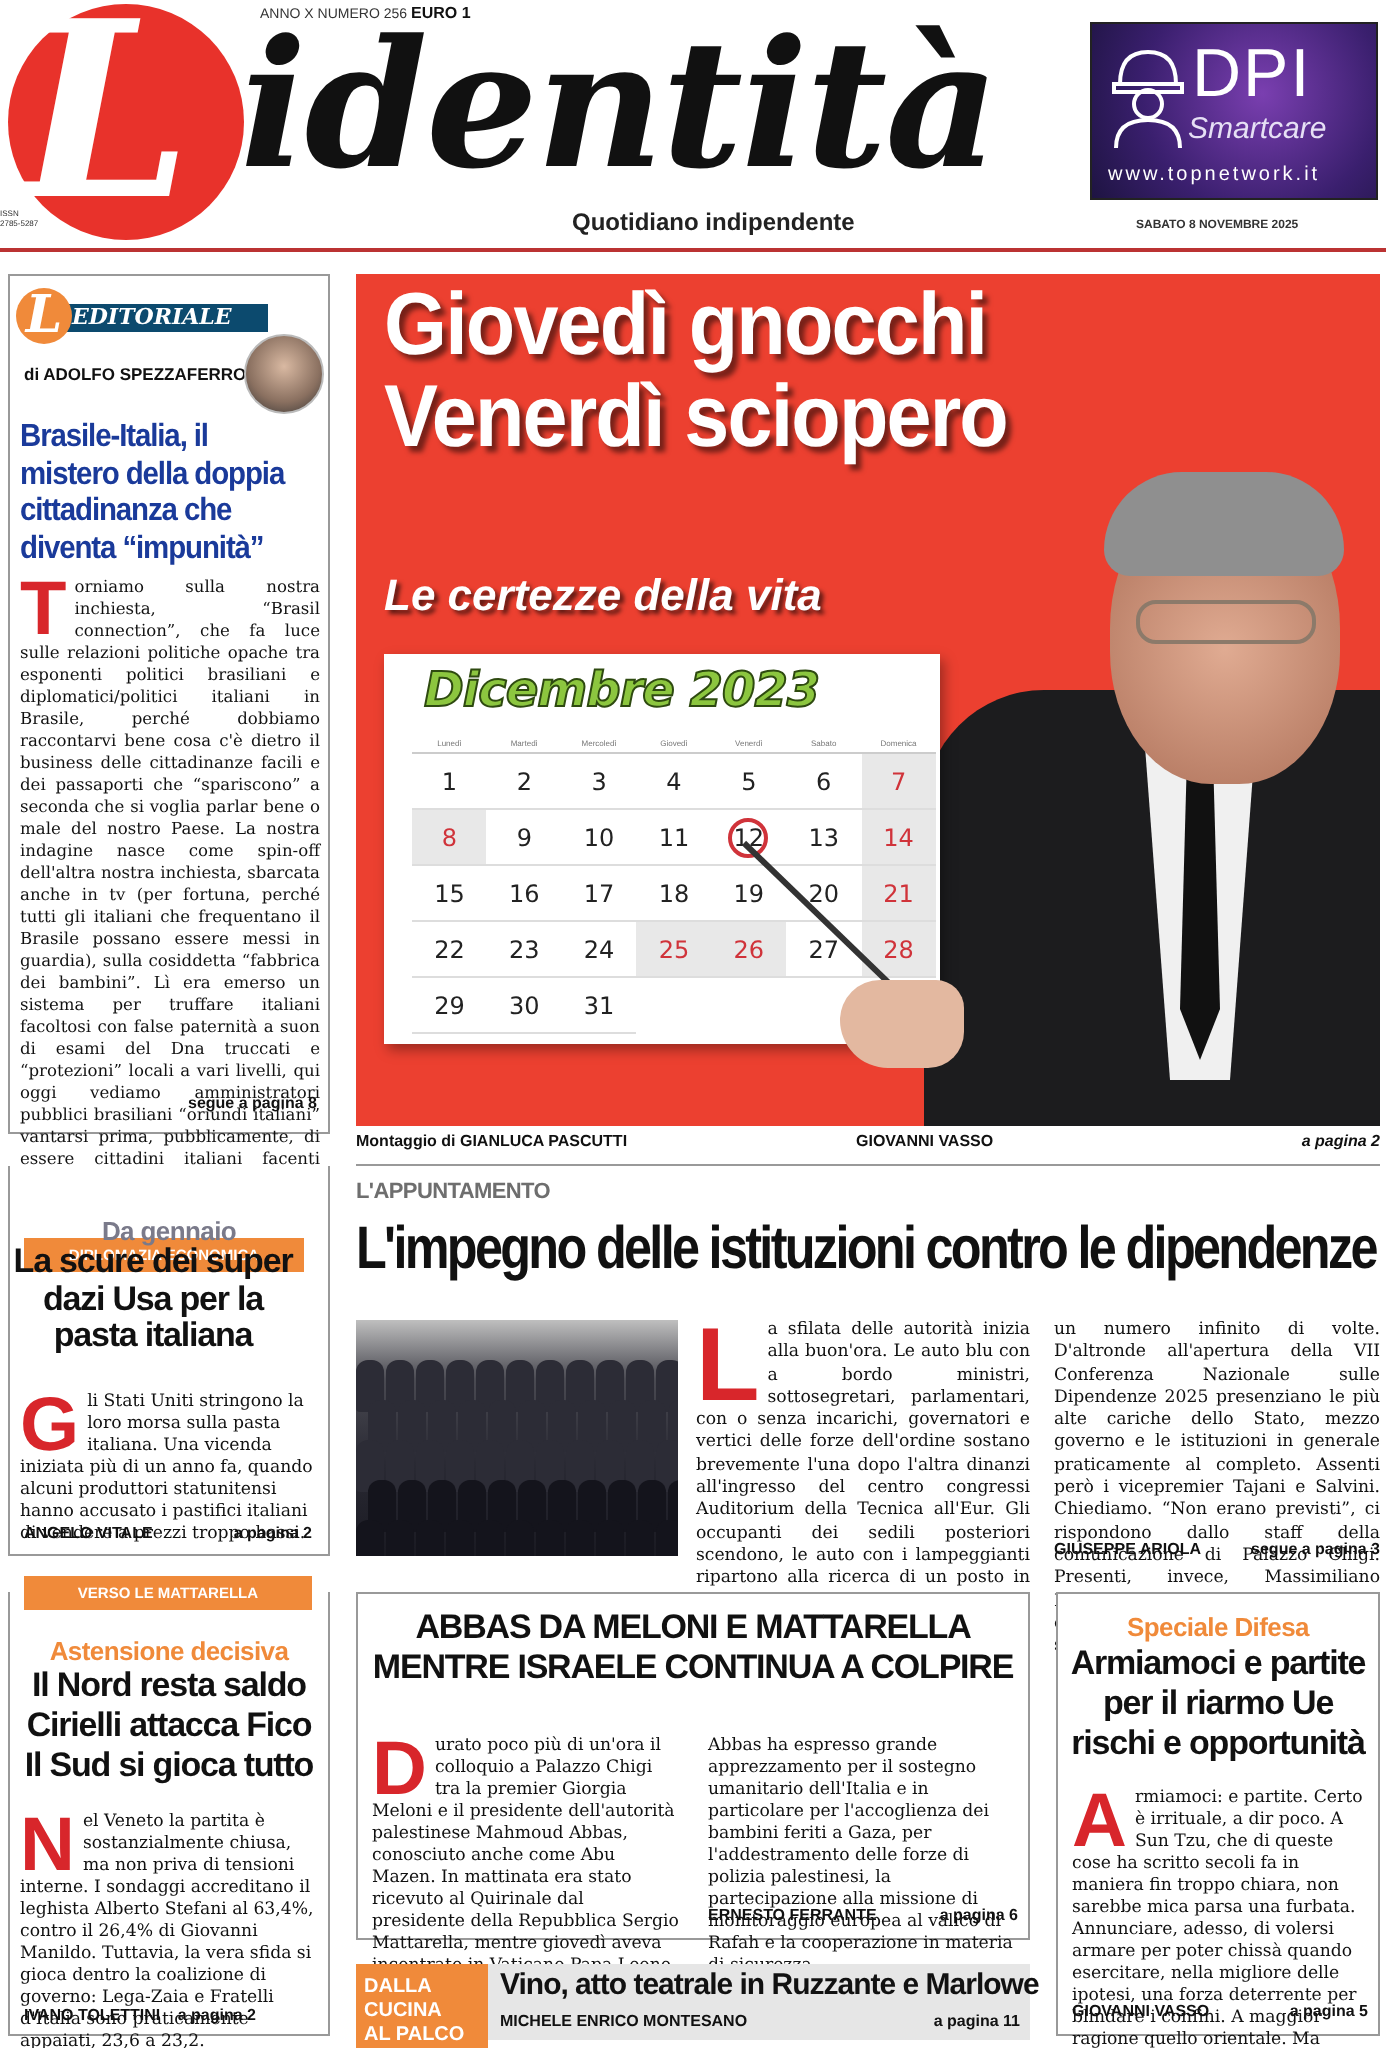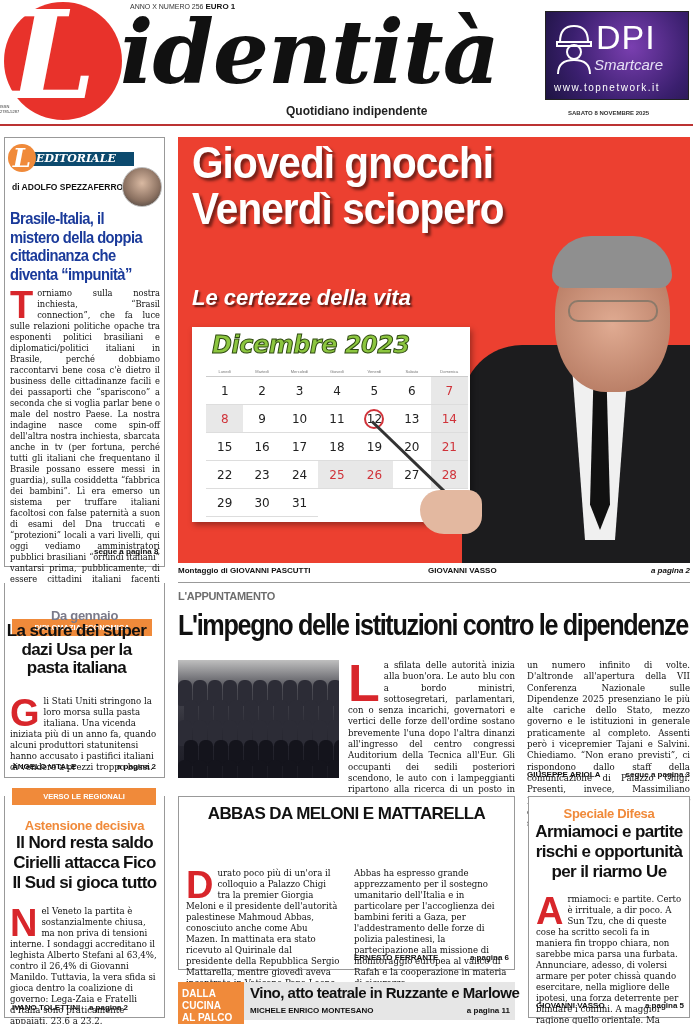--- a/index.html
+++ b/index.html
@@ -156,21 +156,21 @@
 <div class="abs dip-text">
   <span class="dropcap">G</span>
   <span>li Stati Uniti stringono la loro morsa sulla pasta italiana. Una vicenda iniziata più di un anno fa, quando alcuni produttori statunitensi hanno accusato i pastifici italiani di vendere a prezzi troppo bassi.</span>
 </div>
 <div class="abs byline-row dip-by">
   <span>ANGELO VITALE</span>
   <span>a pagina 2</span>
 </div>
 
 <div class="abs box reg-box"></div>
-<div class="abs tagbox-label reg-label">VERSO LE REGIONALI</div>
+<div class="abs tagbox-label reg-label">VERSO LE MATTARELLA</div>
 <div class="abs kicker reg-kicker">Astensione decisiva</div>
 <div class="abs headline reg-head">
   <div>Il Nord resta saldo</div>
   <div>Cirielli attacca Fico</div>
   <div>Il Sud si gioca tutto</div>
 </div>
 <div class="abs reg-text">
   <span class="dropcap">N</span>
   <span>el Veneto la partita è sostanzialmente chiusa, ma non priva di tensioni interne. I sondaggi accreditano il leghista Alberto Stefani al 63,4%, contro il 26,4% di Giovanni Manildo. Tuttavia, la vera sfida si gioca dentro la coalizione di governo: Lega-Zaia e Fratelli d'Italia sono praticamente appaiati, 23,6 a 23,2.</span>
 </div>
@@ -233,21 +233,21 @@
       <div class="cal-cell hol"><span>28</span></div>
       <div class="cal-cell"><span>29</span></div>
       <div class="cal-cell"><span>30</span></div>
       <div class="cal-cell"><span>31</span></div>
     </div>
 </div>
 <div class="abs pointer"></div>
 <div class="abs hand"></div>
 
 <div class="abs hero-credits">
-  <span>Montaggio di GIOVANNI PASCUTTI</span>
+  <span>Montaggio di GIANLUCA PASCUTTI</span>
   <span class="c2">GIOVANNI VASSO</span>
   <span class="c3">a pagina 2</span>
 </div>
 <div class="abs rule-main"></div>
 
 <div class="abs app-kicker">L'APPUNTAMENTO</div>
 <div class="abs app-head">L'impegno delle istituzioni contro le dipendenze</div>
 <div class="abs app-photo" id="app-photo">
     <div class="seat" style="left: 0px; top: 20px; background: rgb(44, 44, 54);"></div>
     <div class="seat" style="left: 15px; top: 20px; background: rgb(44, 44, 54);"></div>
@@ -311,20 +311,21 @@
 </div>
 <div class="abs app-col2">un numero infinito di volte. D'altronde all'apertura della VII Conferenza Nazionale sulle Dipendenze 2025 presenziano le più alte cariche dello Stato, mezzo governo e le istituzioni in generale praticamente al completo. Assenti però i vicepremier Tajani e Salvini. Chiediamo. “Non erano previsti”, ci rispondono dallo staff della comunicazione di Palazzo Chigi. Presenti, invece, Massimiliano Fedriga, seduto accanto alla premier e Roberto Occhiuto, appena alle spalle di Giorgia Meloni.</div>
 <div class="abs byline-row app-by">
   <span>GIUSEPPE ARIOLA</span>
   <span>segue a pagina 3</span>
 </div>
 
 <div class="abs box abbas-box"></div>
 <div class="abs headline abbas-head">
   <div>ABBAS DA MELONI E MATTARELLA</div>
+  <div>MENTRE ISRAELE CONTINUA A COLPIRE</div>
 </div>
 <div class="abs abbas-col1">
   <span class="dropcap">D</span>
   <span>urato poco più di un'ora il colloquio a Palazzo Chigi tra la premier Giorgia Meloni e il presidente dell'autorità palestinese Mahmoud Abbas, conosciuto anche come Abu Mazen. In mattinata era stato ricevuto al Quirinale dal presidente della Repubblica Sergio Mattarella, mentre giovedì aveva incontrato in Vaticano Papa Leone XIV.</span>
 </div>
 <div class="abs abbas-col2">Abbas ha espresso grande apprezzamento per il sostegno umanitario dell'Italia e in particolare per l'accoglienza dei bambini feriti a Gaza, per l'addestramento delle forze di polizia palestinesi, la partecipazione alla missione di monitoraggio europea al valico di Rafah e la cooperazione in materia di sicurezza.</div>
 <div class="abs byline-row abbas-by">
   <span>ERNESTO FERRANTE</span>
   <span>a pagina 6</span>
 </div>
@@ -337,22 +338,22 @@
 <div class="abs cucina-head">Vino, atto teatrale in Ruzzante e Marlowe</div>
 <div class="abs byline-row cucina-by">
   <span>MICHELE ENRICO MONTESANO</span>
   <span>a pagina 11</span>
 </div>
 
 <div class="abs box difesa-box"></div>
 <div class="abs kicker difesa-kicker">Speciale Difesa</div>
 <div class="abs headline difesa-head">
   <div>Armiamoci e partite</div>
+  <div>per il riarmo Ue</div>
   <div>rischi e opportunità</div>
-  <div>per il riarmo Ue</div>
 </div>
 <div class="abs difesa-text">
   <span class="dropcap">A</span>
   <span>rmiamoci: e partite. Certo è irrituale, a dir poco. A Sun Tzu, che di queste cose ha scritto secoli fa in maniera fin troppo chiara, non sarebbe mica parsa una furbata. Annunciare, adesso, di volersi armare per poter chissà quando esercitare, nella migliore delle ipotesi, una forza deterrente per blindare i confini. A maggior ragione quello orientale. Ma tant'è.</span>
 </div>
 <div class="abs byline-row difesa-by">
   <span>GIOVANNI VASSO</span>
   <span>a pagina 5</span>
 </div>
 

